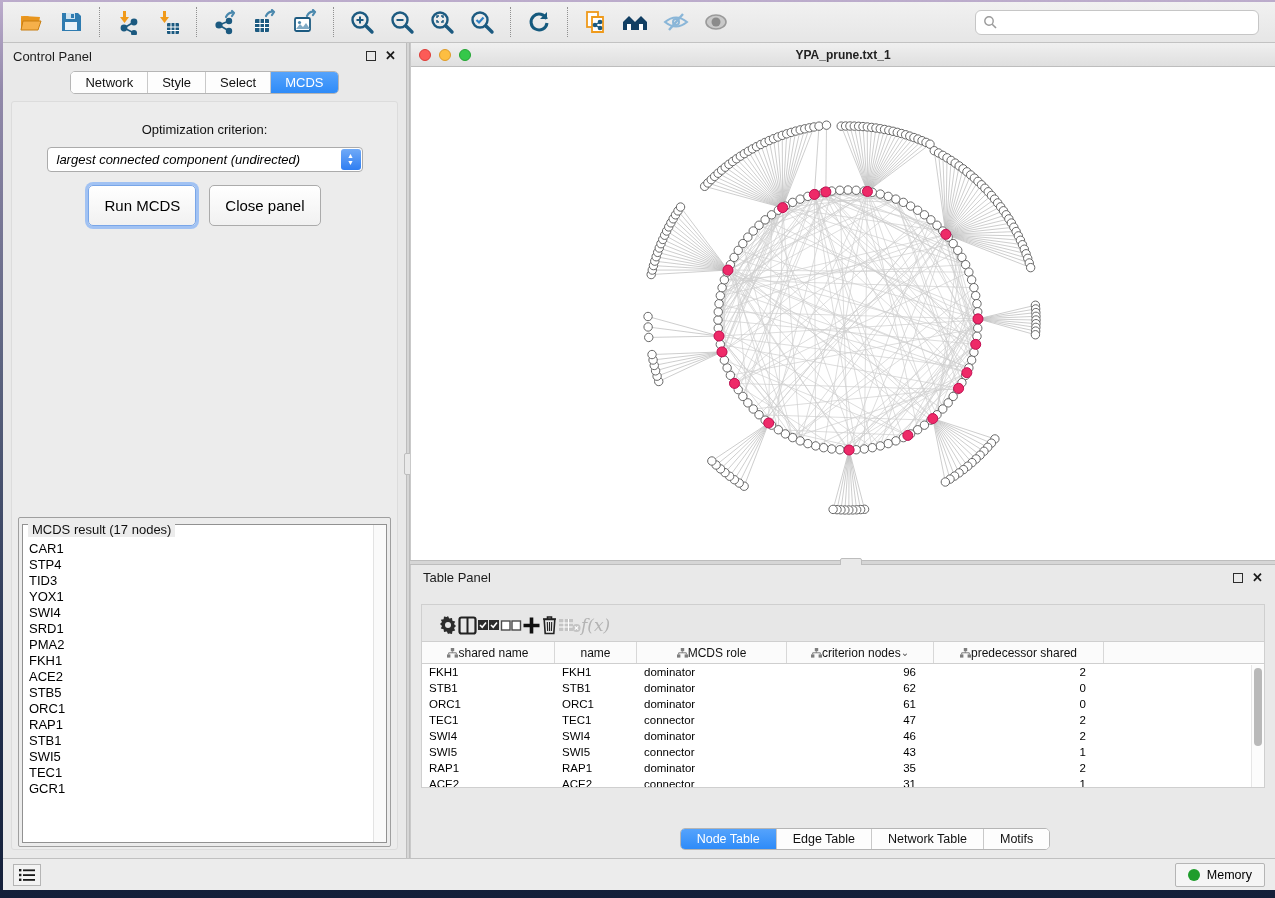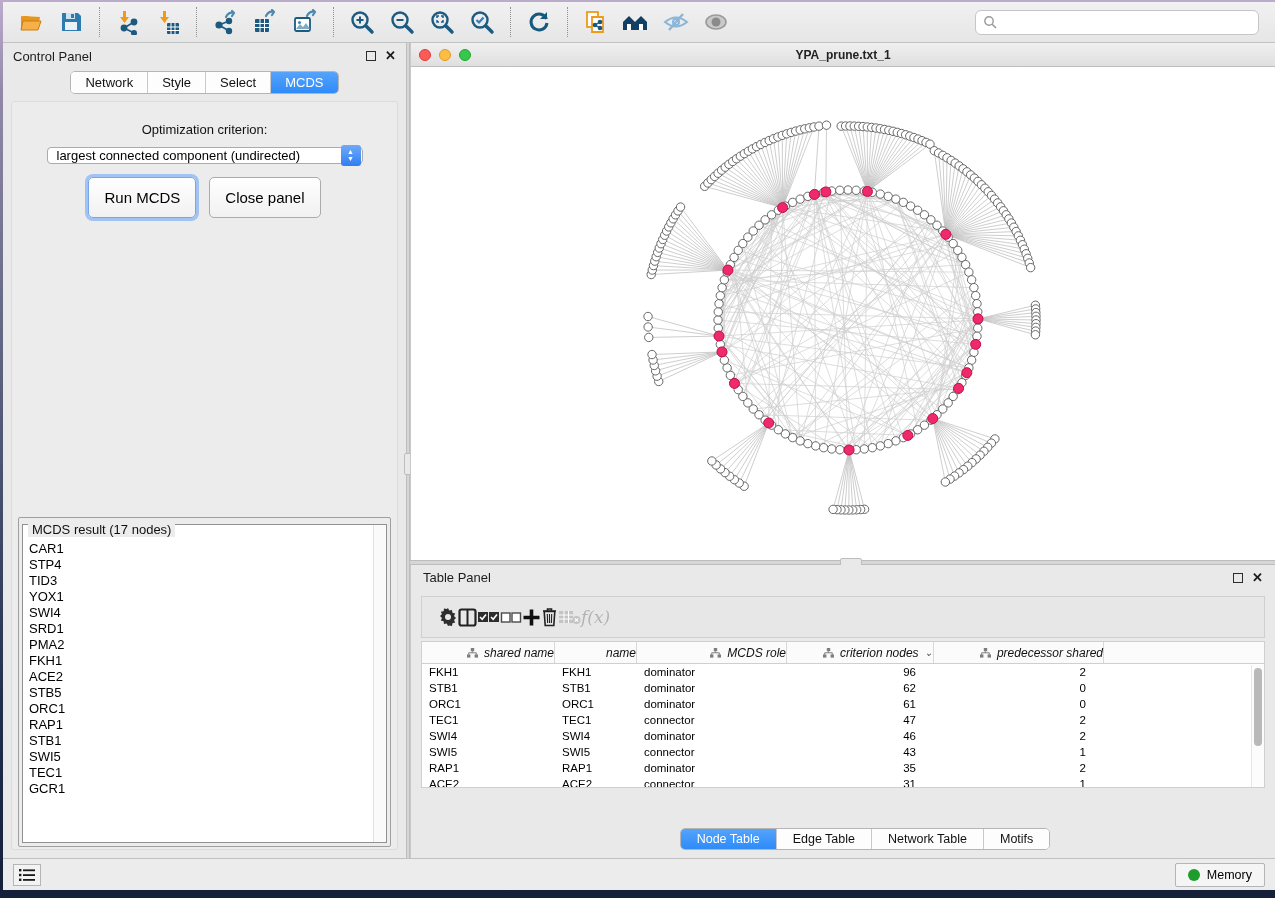--- a/index.html
+++ b/index.html
@@ -27,22 +27,22 @@
   .float-btn { width:10px; height:10px; border:1.6px solid #2c2c2c; display:inline-block; cursor:pointer; }
   .close-x { font-size:13px; font-weight:bold; color:#1a1a1a; cursor:pointer; line-height:10px; }
   .cp-tabs { display:flex; justify-content:center; margin-top:2px; }
   .seg { display:inline-flex; border:1px solid #b5b5b5; border-radius:5px; overflow:hidden; background:#fff; }
   .seg .seg-item { font-size:13px; padding:3px 14px; border-left:1px solid #c9c9c9; color:#111; cursor:pointer; background:#fdfdfd; }
   .seg .seg-item:first-child { border-left:none; }
   .seg .seg-item.sel { background:linear-gradient(#55a3fc,#2e8bf8); color:#fff; }
   .cp-body { position:absolute; left:8px; right:8px; top:58px; bottom:8px; background:#ececec;
     border:1px solid #dcdcdc; border-radius:3px; }
   .opt-label { text-align:center; font-size:13px; color:#111; margin-top:20px; }
-  .dropdown { position:relative; margin:10px auto 0; width:316px; height:17px; background:#fff;
-    border:1px solid #ababab; border-radius:4px; display:flex; align-items:center; cursor:pointer; }
+  .dropdown { position:relative; margin:10px auto 0; width:316px; height:25px; background:#fff;
+    border:1px solid #ababab; border-radius:4px; display:flex; align-items:center; cursor:pointer;font-style:italic; }
   .dropdown .dd-text { flex:1; font-size:13px; padding-left:9px; color:#000; white-space:nowrap; }
   .dd-stepper { width:20px; height:21px; margin-right:1px; border-radius:3px;
     background:linear-gradient(#70aaf7,#2f7ef2); display:flex; flex-direction:column;
     align-items:center; justify-content:center; gap:1px; }
   .dd-stepper span { color:#fff; font-size:7px; line-height:6px; }
   .btn-row { display:flex; justify-content:center; gap:13px; margin-top:13px; }
   .push-btn { font-size:15px; color:#000; background:linear-gradient(#ffffff,#f1f1f1);
     border:1px solid #ababab; border-radius:5px; padding:11px 15px; cursor:pointer; }
   .push-btn.focused { box-shadow:0 0 0 3px rgba(100,160,250,.55); border-color:#79a6e8; }
   .mcds-group { position:absolute; left:6px; right:6px; top:408px; bottom:2px; }
@@ -67,28 +67,28 @@
   .tl { width:12px; height:12px; border-radius:50%; cursor:pointer; }
   .tl.red { background:#fc5b57; border:1px solid #dd3b36; }
   .tl.yellow { background:#fdbe41; border:1px solid #de9b27; }
   .tl.green { background:#35c84a; border:1px solid #23a433; }
   .net-title { position:absolute; left:0; right:0; text-align:center; font-size:12px; font-weight:bold; color:#222; }
   .net-canvas { position:absolute; left:0; right:0; top:24px; bottom:0; background:#fff; }
 
   
   .table-panel { position:absolute; left:407px; right:0; top:563px; bottom:32px; background:#e9e9e9; border-left:1px solid #c9c9c9; }
   .tp-header { height:25px; display:flex; align-items:center; padding:0 12px; }
-  .tp-toolbar { margin:6px 10px 0 10px; height:42px; background:#e7e7e7; border:1px solid #cfcfcf;
+  .tp-toolbar { margin:14px 10px 0 10px; height:42px; background:#e7e7e7; border:1px solid #cfcfcf;
     display:flex; align-items:center; padding:0 16px; }
   .tp-tool { display:flex; align-items:center; justify-content:center; cursor:pointer; }
   .fx-label { font-family:"DejaVu Serif",serif; font-style:italic; font-size:17px; color:#b3b3b3; }
   .tbl-wrap { position:absolute; left:10px; right:10px; top:76px; bottom:70px; background:#fff; border:1px solid #cfcfcf; overflow:hidden; }
   .tbl-head { display:flex; background:#fbfbfb; border-bottom:1px solid #cfcfcf; height:22px; }
-  .th { display:flex; align-items:center; justify-content:flex-end; gap:6px; font-size:12px; color:#111;
-    border-right:1px solid #d8d8d8; height:100%; cursor:pointer;font-style:italic; }
+  .th { display:flex; align-items:center; justify-content:center; font-size:12px; color:#111;
+    border-right:1px solid #d8d8d8; height:100%; cursor:pointer; }
   .tbl-row { display:flex; height:16px; align-items:center; }
   .td { font-size:11.5px; color:#000; padding-left:7px; white-space:nowrap; overflow:hidden; }
   .td.num { text-align:right; padding-right:18px; padding-left:0; }
   .tbl-vscroll { position:absolute; right:0; top:23px; bottom:0; width:13px; background:#fcfcfc; border-left:1px solid #e6e6e6; }
   .tbl-thumb { position:absolute; left:2px; right:2px; top:3px; height:78px; background:#b9b9b9; border-radius:5px; }
   .tp-tabs { position:absolute; left:0; right:0; bottom:8px; display:flex; justify-content:center;padding-left:44px; }
   .tp-tabs .seg-item { padding:3px 16px; font-size:12.5px; }
 
   
   .status-bar { position:absolute; left:0; right:0; bottom:0; height:32px; background:#ececec; border-top:1px solid #c0c0c0;

